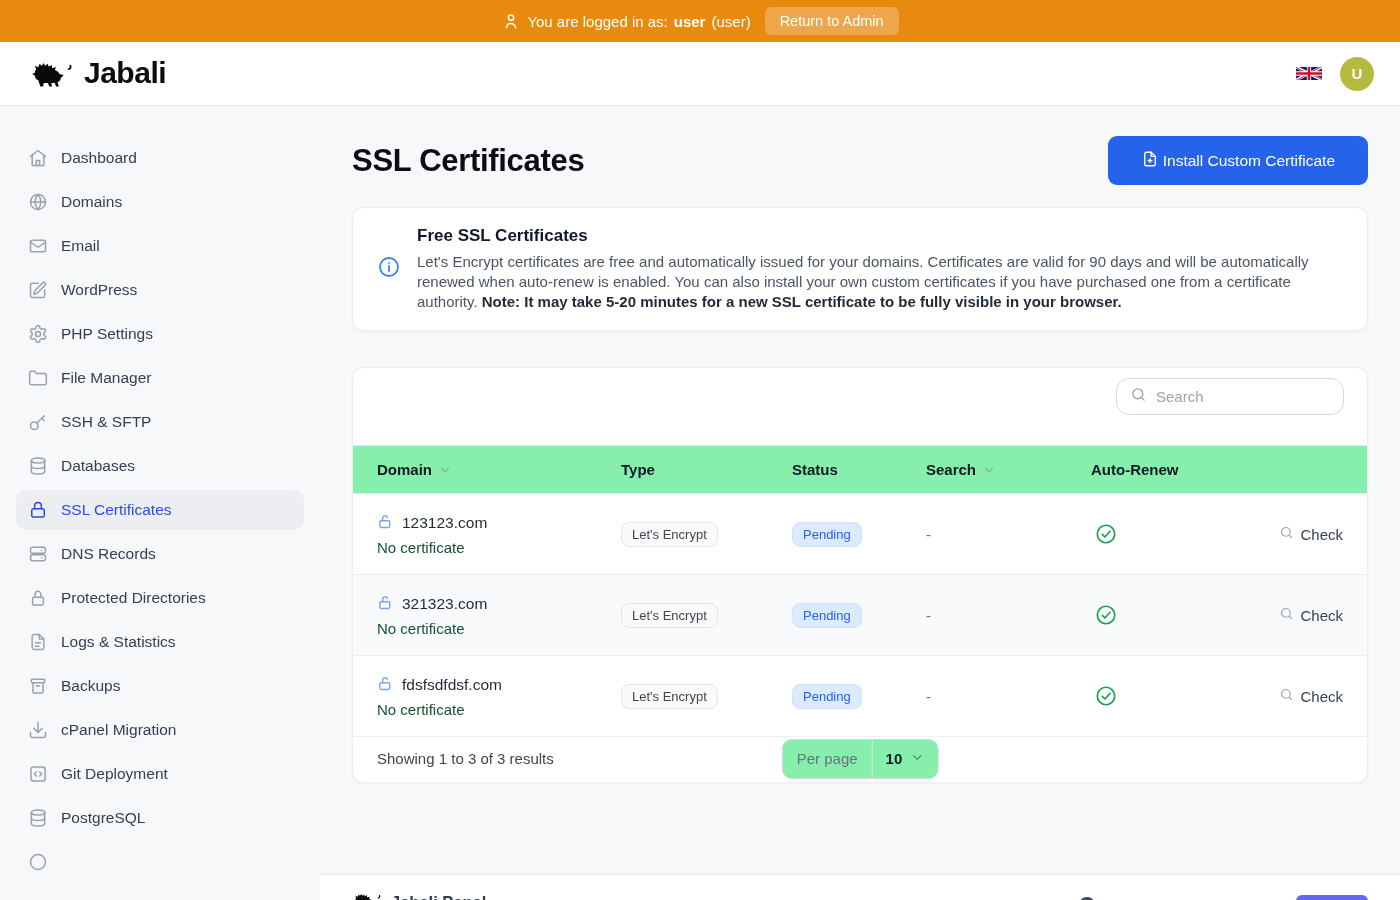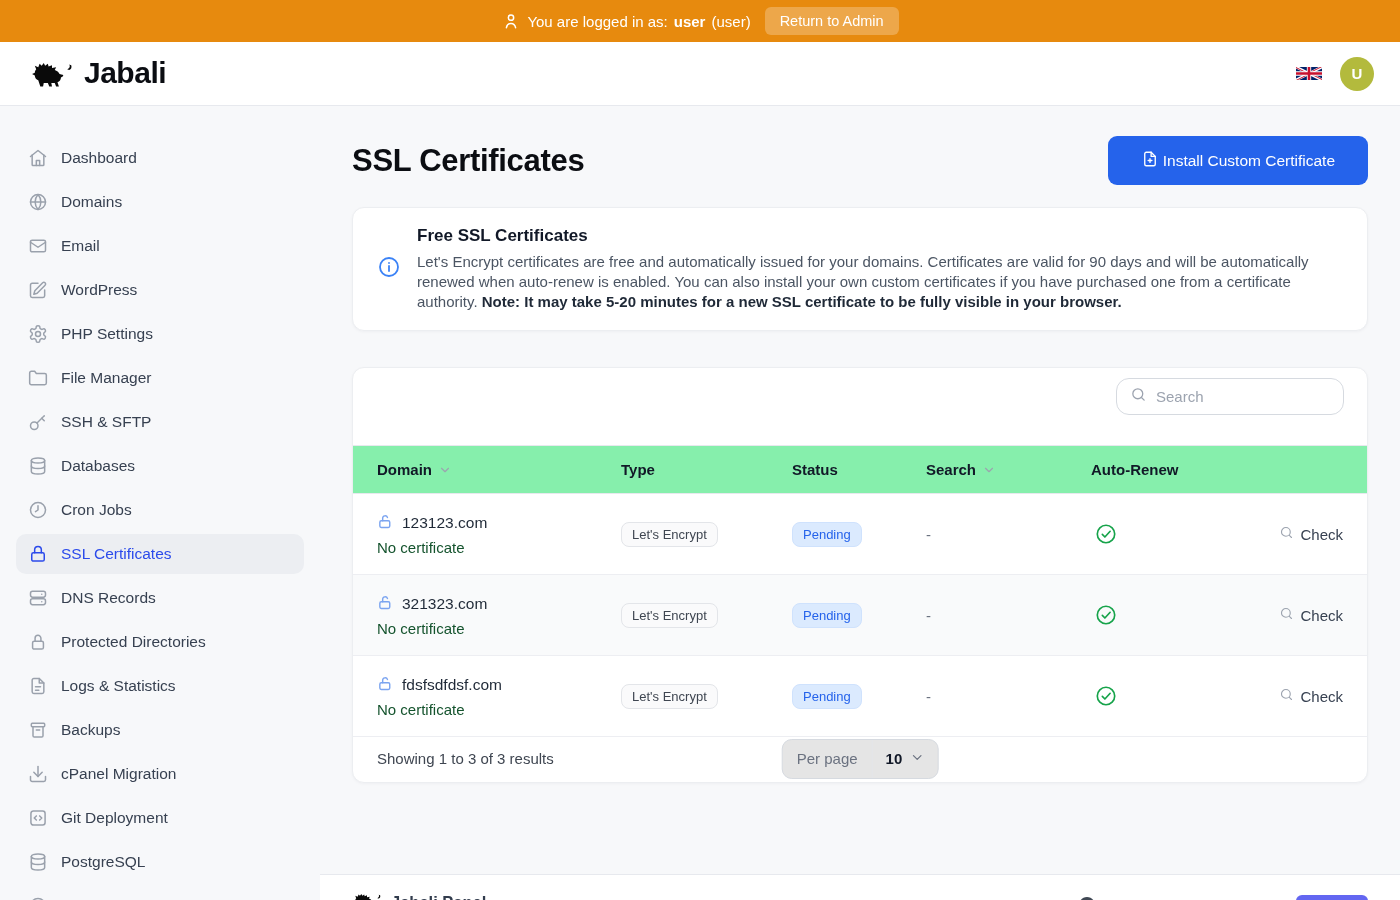--- a/index.html
+++ b/index.html
@@ -67,21 +67,21 @@
   .pill { display:inline-block; font-size:13px; padding:4px 10px; border-radius:8px; }
   .pill-type { background:#fafafb; border:1px solid #e3e5e9; color:#3f4651; }
   .pill-status { background:#dbeafe; border:1px solid #cfe2fd; color:#2563eb; }
   .expires { color:#6b7280; font-size:15px; }
   .autorenew { color:#16a34a; display:flex; padding-left:4px; }
   .action { justify-self:end; display:flex; align-items:center; gap:6px; font-size:15px; color:#374151; cursor:pointer; }
   .action svg { color:#9ca3af; }
 
   .tfoot { display:flex; align-items:center; padding:13px 24px 15px; position:relative; }
   .tfoot .summary { font-size:15px; color:#3f4651; }
-  .perpage { position:absolute; left:50%; transform:translateX(-50%); display:flex; align-items:center; height:40px; border:1px solid #d6dae0; border-radius:10px; overflow:hidden; background:#e5e5e5; cursor:pointer; }
+  .perpage { position:absolute; left:50%; transform:translateX(-50%); display:flex; align-items:center; height:40px; border:1px solid #d6dae0; border-radius:10px; overflow:hidden; background:#86efac; cursor:pointer; }
   .perpage .pp-label { font-size:15px; color:#6b7280; padding:0 14px; display:flex; align-items:center; height:100%; }
   .perpage .pp-sep { width:1px; height:100%; background:#e3e5e9; }
   .perpage .pp-value { display:flex; align-items:center; gap:7px; padding:0 13px; font-size:15px; color:#111827; font-weight:600; }
   .perpage .pp-value svg { color:#6b7280; }
 
   
   .footer { height:26px; background:#fff; border-top:1px solid #e7e9ee; padding:14px 32px 0 32px; display:flex; align-items:flex-start; justify-content:space-between; overflow:visible; }
   .f-brand { display:flex; align-items:center; gap:9px; font-size:16.5px; font-weight:700; color:#323c4d; }
   .f-right { display:flex; align-items:center; gap:14px; margin-top:6px; }
   .f-link { display:flex; align-items:center; gap:6px; font-size:15px; color:#4b5563; cursor:pointer; }
@@ -214,29 +214,20 @@
       <span class="sicon">
           <svg viewBox="0 0 24 24" fill="none" stroke="currentColor" stroke-width="1.8" stroke-linecap="round" stroke-linejoin="round">
             <ellipse cx="12" cy="5.5" rx="8" ry="3"></ellipse>
             <path d="M4 5.5v13c0 1.66 3.58 3 8 3s8-1.34 8-3v-13"></path>
             <path d="M4 12c0 1.66 3.58 3 8 3s8-1.34 8-3"></path>
           </svg>
         </span>
       <span class="slabel">Databases</span>
     </a>
 
-    <a class="side-item">
-      <span class="sicon">
-          <svg viewBox="0 0 24 24" fill="none" stroke="currentColor" stroke-width="1.8" stroke-linecap="round" stroke-linejoin="round">
-            <circle cx="12" cy="12" r="9"></circle>
-            <path d="M12 7v5l-3 2"></path>
-          </svg>
-        </span>
-      <span class="slabel">Cron Jobs</span>
-    </a>
 
     <a class="side-item active">
       <span class="sicon">
           <svg viewBox="0 0 24 24" fill="none" stroke="currentColor" stroke-width="1.8" stroke-linecap="round" stroke-linejoin="round">
             <rect x="4.5" y="10.5" width="15" height="10" rx="2"></rect>
             <path d="M8 10.5V7a4 4 0 0 1 8 0v3.5"></path>
           </svg>
         </span>
       <span class="slabel">SSL Certificates</span>
     </a>

